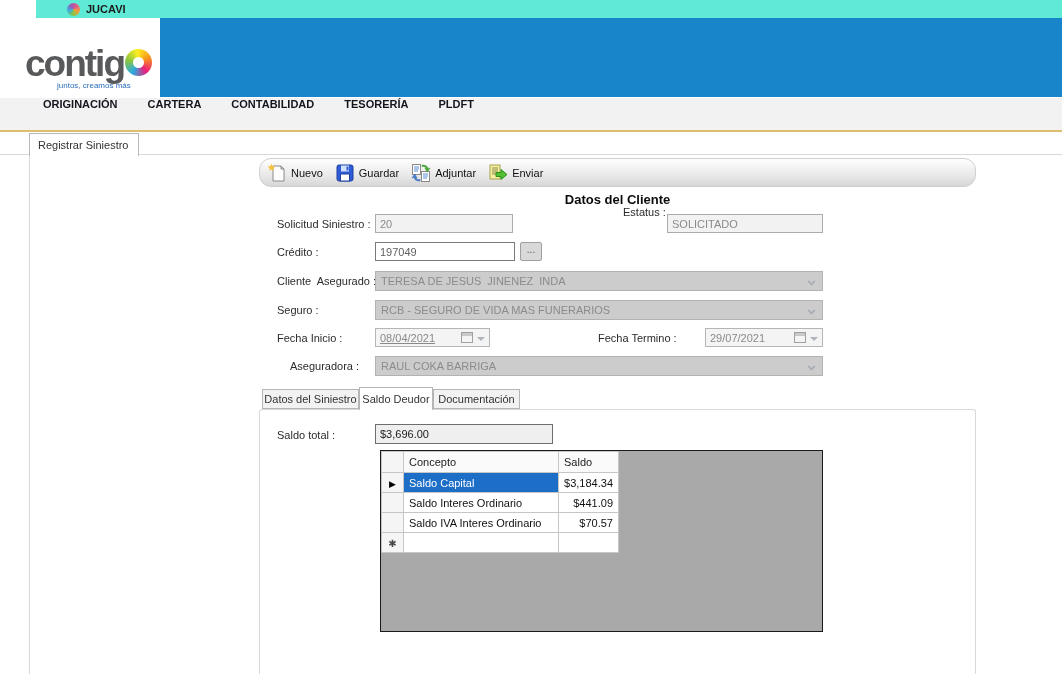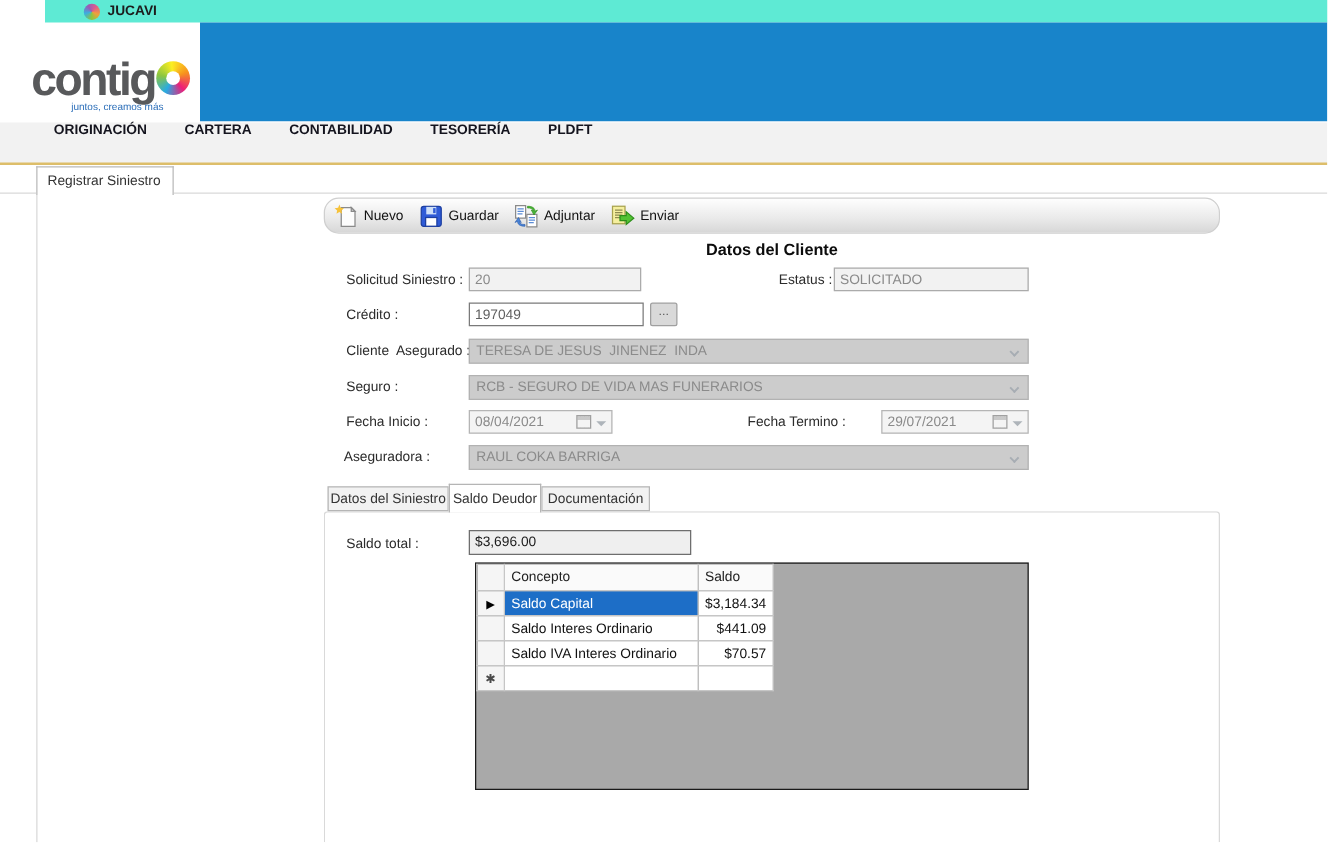--- a/index.html
+++ b/index.html
@@ -158,54 +158,54 @@
       </svg>
       <span class="tlabel">Enviar</span>
     </div>
   </div>
 
   <div class="section-title">Datos del Cliente</div>
 
   <span class="flabel" style="left:277px; top:218px;">Solicitud Siniestro :</span>
   <div class="tbox disabled" style="left:375px; top:214px; width:138px;">20</div>
 
-  <span class="flabel" style="left:623px; top:218px;">Estatus :</span>
+  <span class="flabel" style="left:623px; top:206px;">Estatus :</span>
   <div class="tbox disabled" style="left:667px; top:214px; width:156px;">SOLICITADO</div>
 
   <span class="flabel" style="left:277px; top:246px;">Crédito :</span>
   <div class="tbox enabled" style="left:375px; top:242px; width:140px;">197049</div>
   <div class="browse-btn" style="left:520px; top:242px;">...</div>
 
   <span class="flabel" style="left:277px; top:275px;">Cliente  Asegurado :</span>
   <div class="ddown" style="left:375px; top:271px; width:448px;">
     <span>TERESA DE JESUS  JINENEZ  INDA</span>
     <span class="chev"></span>
   </div>
 
   <span class="flabel" style="left:277px; top:304px;">Seguro :</span>
   <div class="ddown" style="left:375px; top:300px; width:448px;">
     <span>RCB - SEGURO DE VIDA MAS FUNERARIOS</span>
     <span class="chev"></span>
   </div>
 
   <span class="flabel" style="left:277px; top:332px;">Fecha Inicio :</span>
-  <div class="dpick" style="left:375px; top:328px; width:115px;">
+  <div class="dpick" style="left:375px; top:328px; width:115px;text-decoration:underline;">
     <span>08/04/2021</span>
     <span class="cal-ico"></span>
     <span class="dp-caret"></span>
   </div>
 
   <span class="flabel" style="left:598px; top:332px;">Fecha Termino :</span>
   <div class="dpick" style="left:705px; top:328px; width:118px;">
     <span>29/07/2021</span>
     <span class="cal-ico"></span>
     <span class="dp-caret"></span>
   </div>
 
-  <span class="flabel" style="left:275px; top:360px;">Aseguradora :</span>
+  <span class="flabel" style="left:290px; top:360px;">Aseguradora :</span>
   <div class="ddown" style="left:375px; top:356px; width:448px;">
     <span>RAUL COKA BARRIGA</span>
     <span class="chev"></span>
   </div>
 
   <div class="dtab" style="left:262px; width:97px;">Datos del Siniestro</div>
   <div class="dtab active" style="left:359px; width:74px;">Saldo Deudor</div>
   <div class="dtab" style="left:433px; width:87px;">Documentación</div>
   <div class="detail-panel"></div>
 

